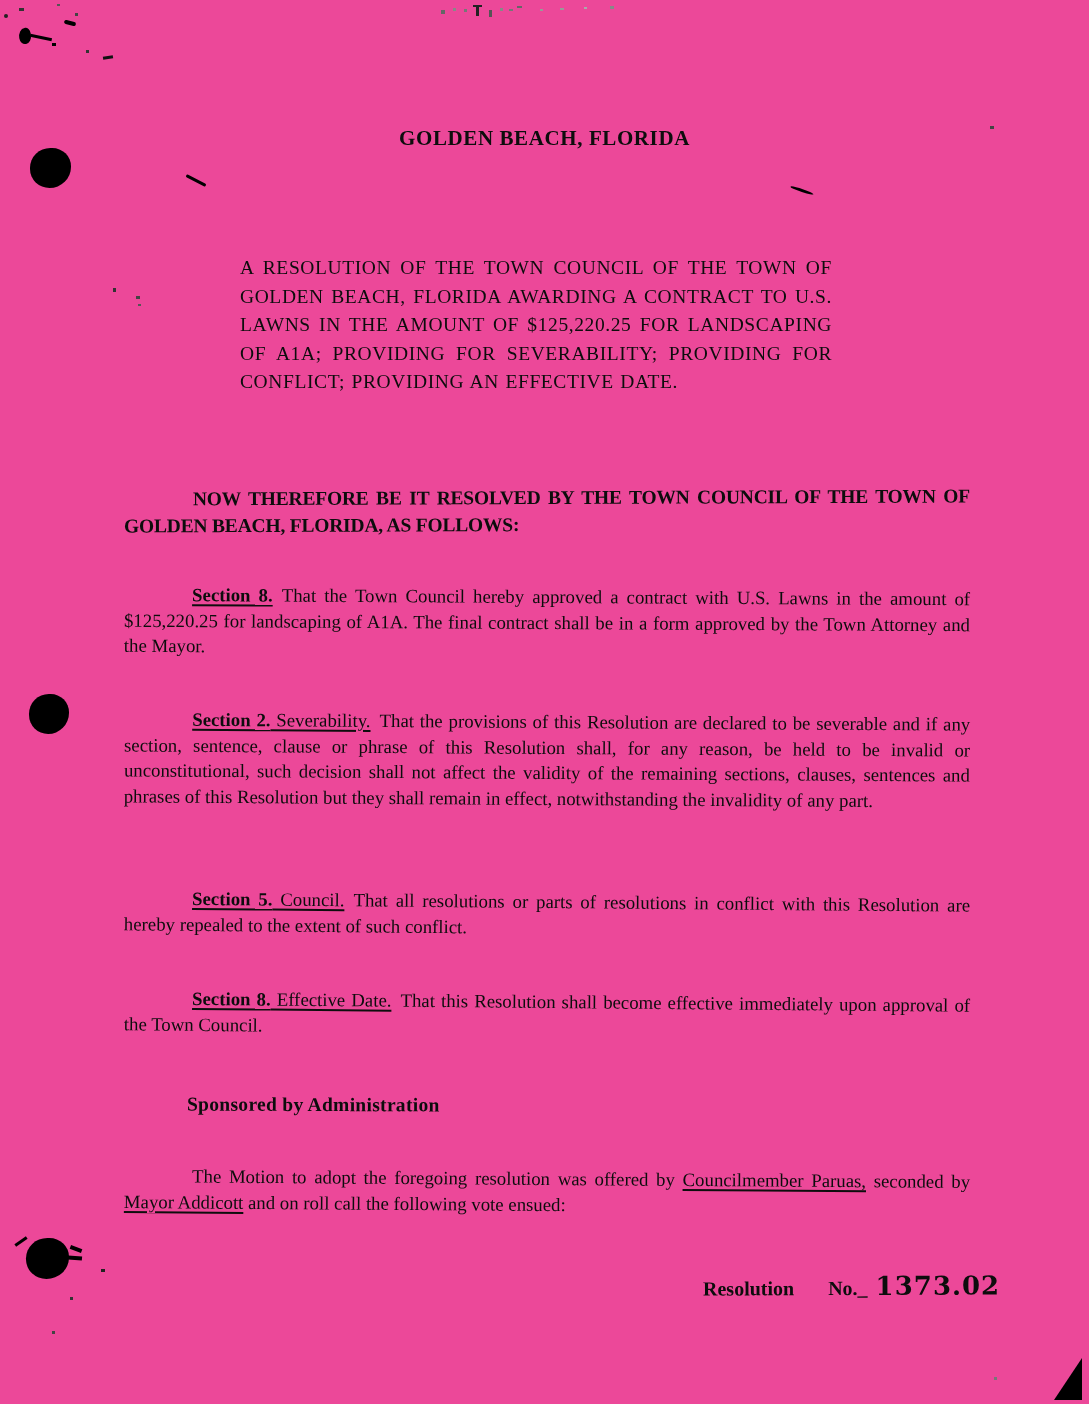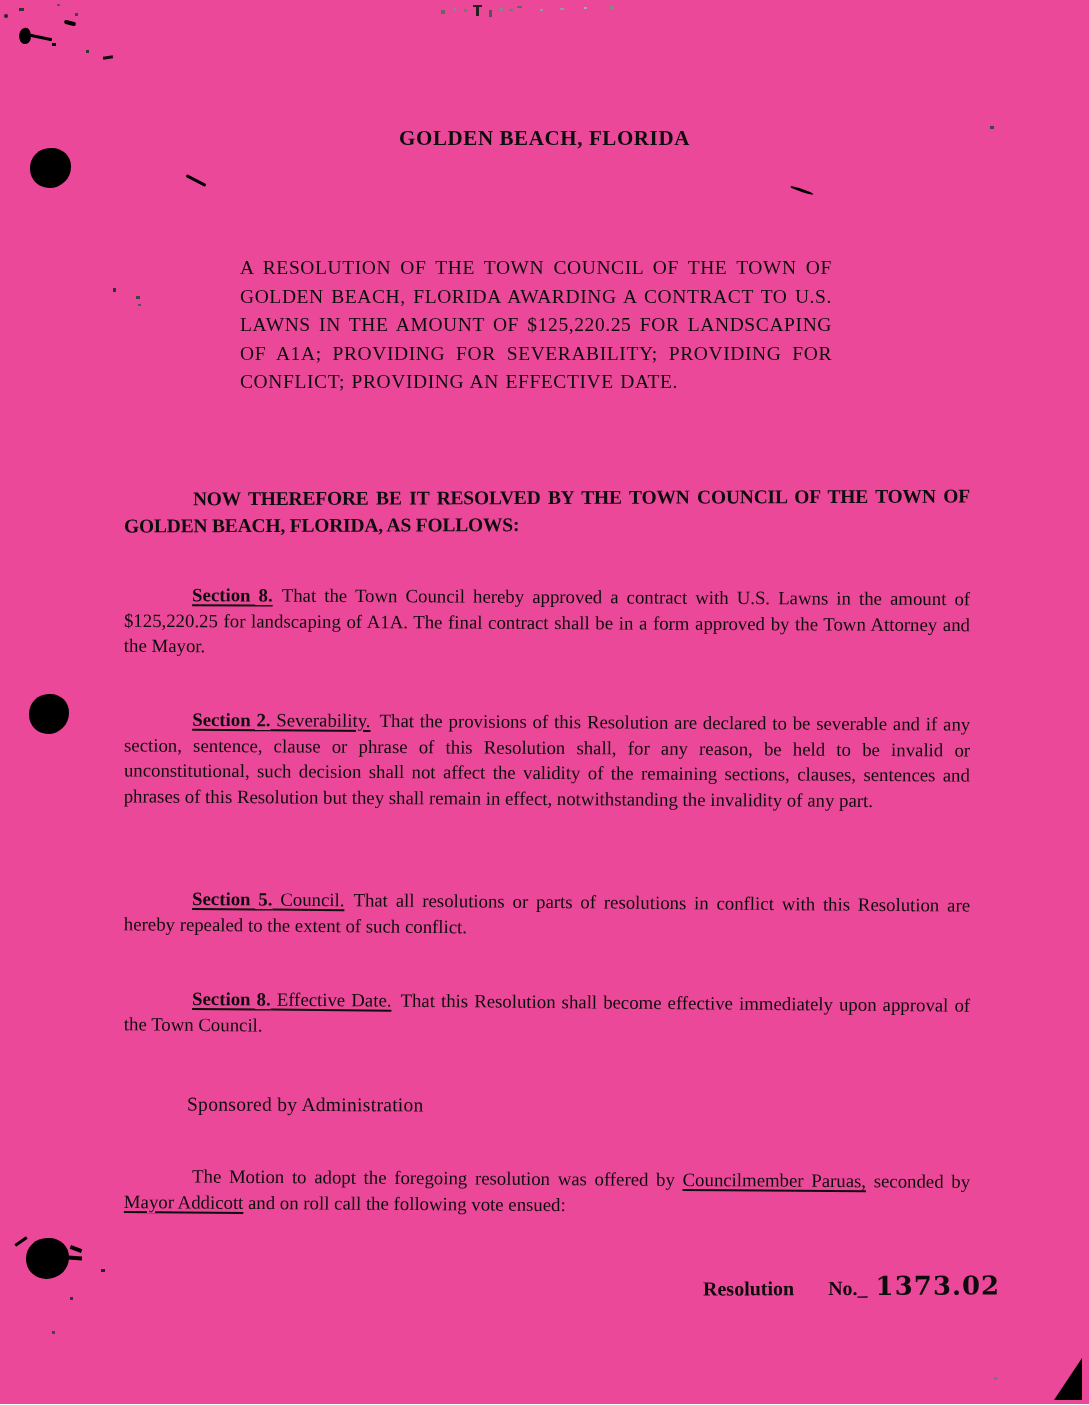--- a/index.html
+++ b/index.html
@@ -19,21 +19,21 @@
             text-align:justify; letter-spacing:.6px; word-spacing:1px;}
   .nowtf{top:484px; left:124px; width:846px; font-weight:bold; font-size:19.5px;
          line-height:27px; text-indent:69px; text-align:justify; letter-spacing:-.2px;
          transform:rotate(-.2deg);}
   .para{left:124px; width:846px; font-size:18.8px; line-height:25.5px;
         text-indent:68px; text-align:justify; margin:0;}
   .s1{top:584px; transform:rotate(.3deg);}
   .s2{top:709px; transform:rotate(.35deg);}
   .s3{top:889px; transform:rotate(.5deg);}
   .s4{top:989px; transform:rotate(.5deg);}
-  .sponsored{top:1094px; left:187px; font-weight:normal; font-size:19.5px;
+  .sponsored{top:1094px; left:187px; font-weight:bold; font-size:19.5px;
              letter-spacing:.3px; transform:rotate(.2deg);}
   .motion{top:1166px; transform:rotate(.4deg);}
   .footer{top:1271px; left:703px; display:flex; align-items:baseline;
           font-weight:bold; font-size:20px; transform:rotate(-.2deg);}
   .footer .no{margin-left:34px;}
   .footer .num{font-size:26px; margin-left:8px; letter-spacing:1px;}
   .u{text-decoration:underline; text-underline-offset:3px; text-decoration-thickness:2px;}
   .sec-h{font-weight:bold;}
   .sec-body{margin-left:9px;}
   

